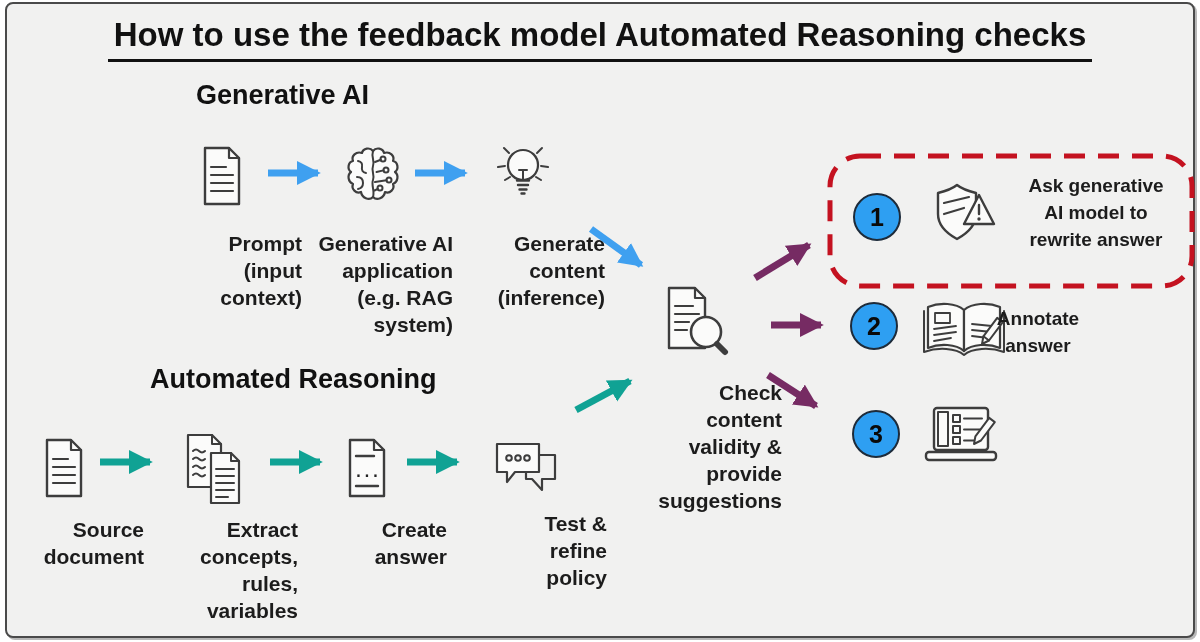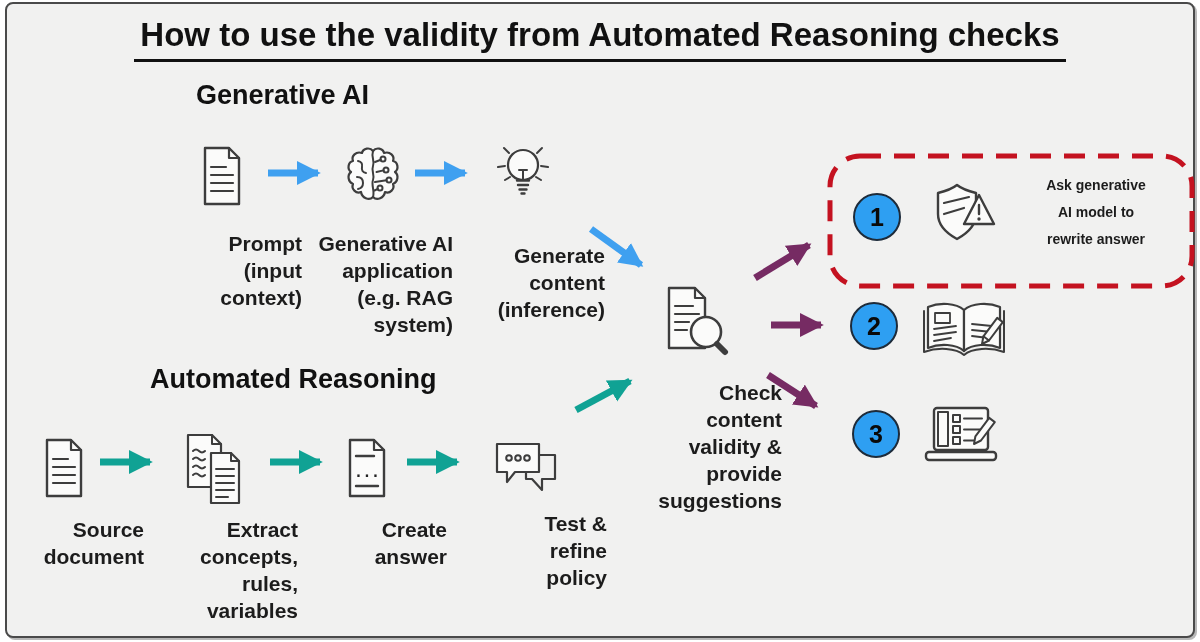--- a/index.html
+++ b/index.html
@@ -5,21 +5,21 @@
   html,body{margin:0;padding:0;background:#ffffff;font-family:"Liberation Sans",sans-serif;}
   .canvas{position:relative;width:1200px;height:642px;background:#ffffff;overflow:hidden;}
   .frame{position:absolute;left:5px;top:2px;right:5px;bottom:4px;background:#f1f1f0;
          border:2px solid #4a4a4a;border-radius:8px;box-shadow:2px 2px 0 #b8b8b8;}
   .title{position:absolute;left:0;right:0;top:16px;text-align:center;}
   .title span{display:inline-block;font-size:33px;font-weight:bold;color:#111;
               border-bottom:3px solid #111;padding:0 6px 5px 6px;}
   .heading{position:absolute;font-size:27px;font-weight:bold;color:#111;white-space:nowrap;}
   .lbl{position:absolute;font-size:21px;line-height:27px;font-weight:bold;color:#1c1c1c;
        text-align:right;white-space:pre-line;width:160px;}
-  .opt-lbl{position:absolute;font-size:14px;line-height:27px;font-weight:bold;color:#1c1c1c;
+  .opt-lbl{position:absolute;font-size:19px;line-height:27px;font-weight:bold;color:#1c1c1c;
        text-align:center;white-space:pre-line;}
   .icon{position:absolute;}
   .arrow{position:absolute;overflow:visible;}
   .badge{position:absolute;width:44px;height:44px;border-radius:50%;background:#2e9ff2;
          border:2px solid #1d2b3a;display:flex;align-items:center;justify-content:center;
          font-size:25px;font-weight:bold;color:#0a0a0a;}
   svg .st{stroke:#3d3d3d;fill:none;stroke-linejoin:round;stroke-linecap:round;}
   svg .fillbg{fill:#fbfbfa;}
 </style>
 </head>
@@ -35,21 +35,21 @@
       </marker>
       <marker id="ah-teal" markerWidth="3.8" markerHeight="3.6" refX="3" refY="1.7" orient="auto">
         <path d="M0 0 L3.4 1.7 L0 3.4 Z" fill="#10a294"></path>
       </marker>
       <marker id="ah-purple" markerWidth="3.8" markerHeight="3.6" refX="3" refY="1.7" orient="auto">
         <path d="M0 0 L3.4 1.7 L0 3.4 Z" fill="#762b63"></path>
       </marker>
     </defs>
   </svg>
 
-  <div class="title"><span>How to use the validity from Automated Reasoning checks</span></div>
+  <div class="title"><span>How to use the feedback model Automated Reasoning checks</span></div>
 
   <div class="heading" style="left:196px;top:80px;">Generative AI</div>
 
   <svg class="icon" style="left:200px;top:146px;" width="44" height="60" viewBox="0 0 44 60">
     <path class="st fillbg" stroke-width="2.4" d="M5 2 H29 L39 12 V58 H5 Z"></path>
     <path class="st" stroke-width="2.2" d="M29 2 V12 H39"></path>
     <line class="st" stroke-width="2.2" x1="11" y1="21" x2="26" y2="21"></line>
     <line class="st" stroke-width="2.2" x1="11" y1="29" x2="33" y2="29"></line>
     <line class="st" stroke-width="2.2" x1="11" y1="37" x2="33" y2="37"></line>
     <line class="st" stroke-width="2.2" x1="11" y1="45" x2="33" y2="45"></line>
@@ -90,21 +90,21 @@
     <line class="st" stroke-width="2" x1="45" y1="42" x2="40" y2="39"></line>
   </svg>
 
   <div class="lbl" style="left:142px;top:230px;">Prompt
 (input
 context)</div>
   <div class="lbl" style="left:293px;top:230px;">Generative AI
 application
 (e.g. RAG
 system)</div>
-  <div class="lbl" style="left:445px;top:230px;margin-top:12px;">Generate
+  <div class="lbl" style="left:445px;top:230px;">Generate
 content
 (inference)</div>
 
   <div class="heading" style="left:150px;top:364px;">Automated Reasoning</div>
 
   <svg class="icon" style="left:42px;top:438px;" width="44" height="60" viewBox="0 0 44 60">
     <path class="st fillbg" stroke-width="2.4" d="M5 2 H29 L39 12 V58 H5 Z"></path>
     <path class="st" stroke-width="2.2" d="M29 2 V12 H39"></path>
     <line class="st" stroke-width="2.2" x1="11" y1="21" x2="26" y2="21"></line>
     <line class="st" stroke-width="2.2" x1="11" y1="29" x2="33" y2="29"></line>
@@ -229,20 +229,22 @@
     <rect class="st" stroke-width="1.8" x="15" y="15" width="15" height="10"></rect>
     <line class="st" stroke-width="1.8" x1="14" y1="31" x2="36" y2="28"></line>
     <line class="st" stroke-width="1.8" x1="14" y1="37" x2="36" y2="34"></line>
     <line class="st" stroke-width="1.8" x1="14" y1="43" x2="31" y2="40"></line>
     <line class="st" stroke-width="1.8" x1="52" y1="26" x2="72" y2="28"></line>
     <line class="st" stroke-width="1.8" x1="52" y1="32" x2="72" y2="34"></line>
     <line class="st" stroke-width="1.8" x1="52" y1="38" x2="68" y2="40"></line>
     <path class="st fillbg" stroke-width="2" d="M62 46 L69 42.5 L82.8 24.1 L77.2 19.9 L63.4 38.3 Z"></path>
     <line class="st" stroke-width="2" x1="63.4" y1="38.3" x2="69" y2="42.5"></line>
   </svg>
+  <div class="opt-lbl" style="left:953px;top:305px;width:170px;">Annotate
+answer</div>
 
   <div class="badge" style="left:852px;top:410px;">
     <span>3</span>
   </div>
   <svg class="icon" style="left:922px;top:406px;" width="80" height="58" viewBox="0 0 80 58">
     <rect class="st fillbg" stroke-width="2.4" x="12" y="2" width="54" height="42" rx="3"></rect>
     <rect class="st" stroke-width="2" x="16" y="6" width="10" height="34"></rect>
     <rect class="st" stroke-width="2" x="31" y="9" width="7" height="7"></rect>
     <rect class="st" stroke-width="2" x="31" y="20" width="7" height="7"></rect>
     <rect class="st" stroke-width="2" x="31" y="31" width="7" height="7"></rect>

